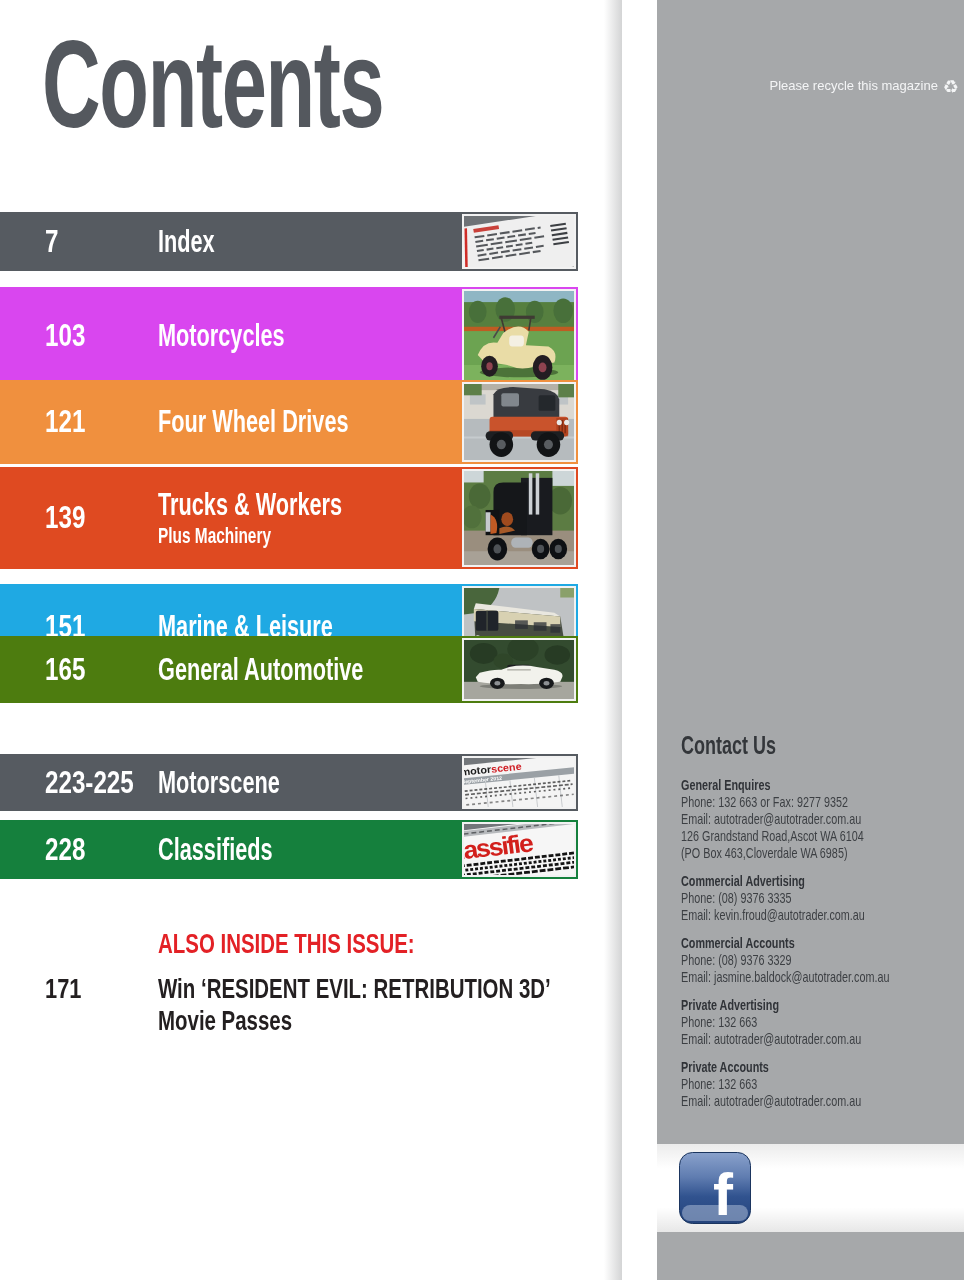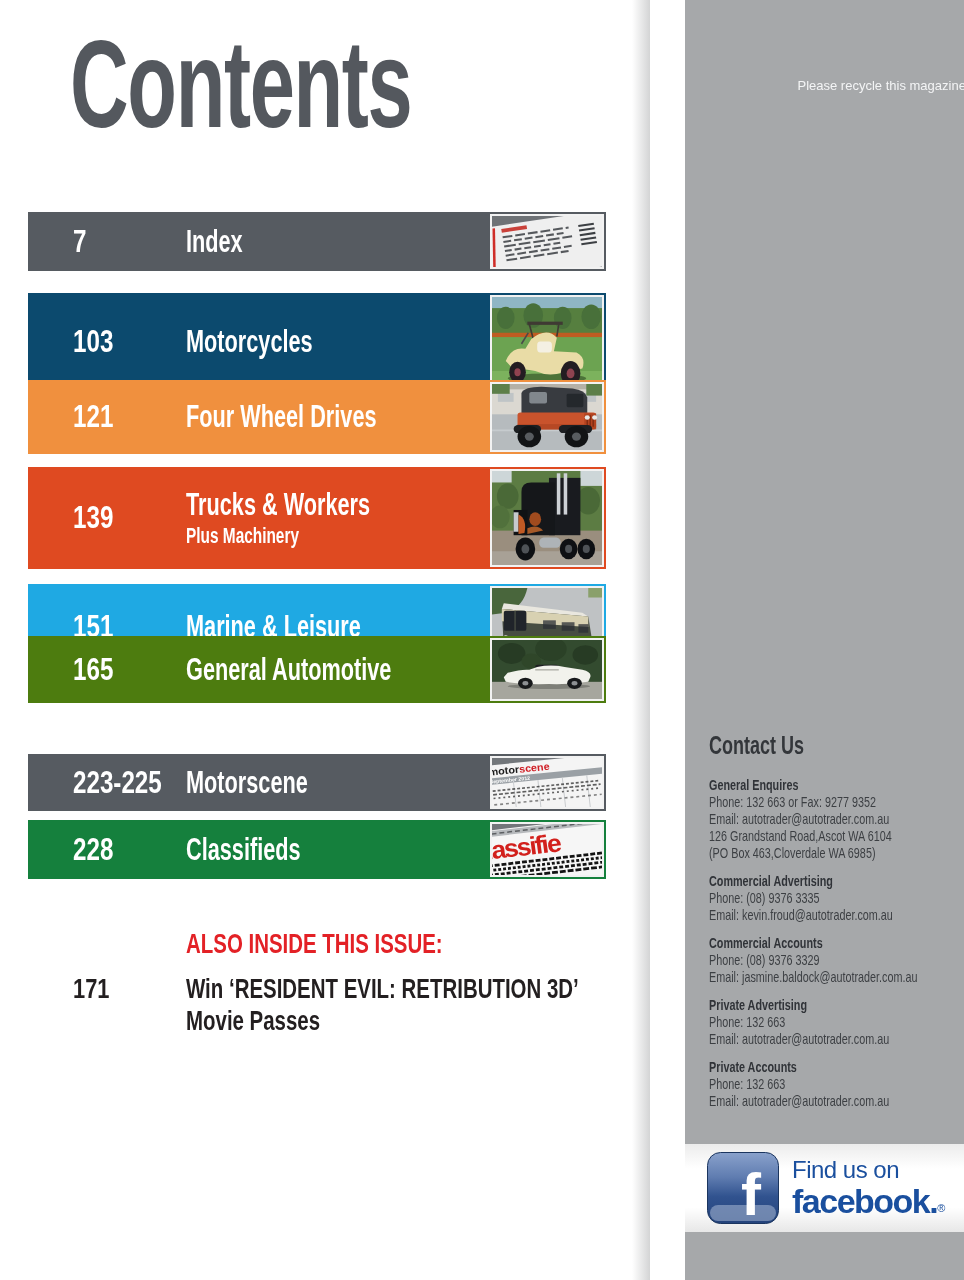--- a/index.html
+++ b/index.html
@@ -1,35 +1,35 @@
 <!DOCTYPE html>
 <html><head>
 <meta charset="utf-8">
 <style>
   html,body{margin:0;padding:0;}
   body{
     width:964px;height:1280px;position:relative;overflow:hidden;
     background:#ffffff;font-family:"Liberation Sans",sans-serif;
     -webkit-font-smoothing:antialiased;
   }
-  .page{position:absolute;inset:0;margin-left:28px;}
+  .page{position:absolute;inset:0;}
 
   
   .title{
     position:absolute;left:42px;top:22px;margin:0;
     font-size:124px;font-weight:bold;color:#54585e;line-height:1;
     transform:scaleX(.655);transform-origin:0 0;white-space:nowrap;
     letter-spacing:-2px;
   }
 
   
   .row{position:absolute;left:0;width:578px;}
   .r1{top:212px;height:59px;background:#565b61;}
-  .r2{top:293px;height:98px;background:#0c4a6e;}
-  .r3{top:380px;height:74px;background:#f0903e;}
+  .r2{top:287px;height:98px;background:#d946ef;}
+  .r3{top:380px;height:84px;background:#f0903e;}
   .r4{top:467px;height:102px;background:#df4a21;}
   .r5{top:584px;height:85px;background:#1fa9e3;}
   .r6{top:636px;height:67px;background:#4d7c0f;}
   .r7{top:754px;height:57px;background:#565b61;}
   .r8{top:820px;height:59px;background:#15803d;}
 
   .num{
     position:absolute;left:45px;top:50%;
     transform:translateY(-50%) scaleX(.78);transform-origin:0 50%;
     font-size:31px;font-weight:bold;color:#fff;white-space:nowrap;
@@ -380,21 +380,17 @@
             <stop offset="0" stop-color="#8aa2cc"></stop>
             <stop offset="0.35" stop-color="#5f7cb0"></stop>
             <stop offset="0.62" stop-color="#31538f"></stop>
             <stop offset="1" stop-color="#24437b"></stop>
           </linearGradient>
         </defs>
         <rect x="0.5" y="0.5" width="71" height="71" rx="13" fill="url(#fbg)" stroke="#1b355f"></rect>
         <rect x="3" y="53" width="66" height="16" rx="8" fill="#a9b9d6" opacity=".55"></rect>
         <text x="34" y="63" font-size="60" font-weight="bold" font-family="Liberation Sans, sans-serif" fill="#ffffff">f</text>
       </svg>
-      <div class="fbtext">
-        <div class="fb-find">Find us on</div>
-        <div class="fb-word"><span>facebook.</span><span class="fb-reg">®</span></div>
-      </div>
     </div>
 
   </aside>
 
 </div>
 
 </body></html>

